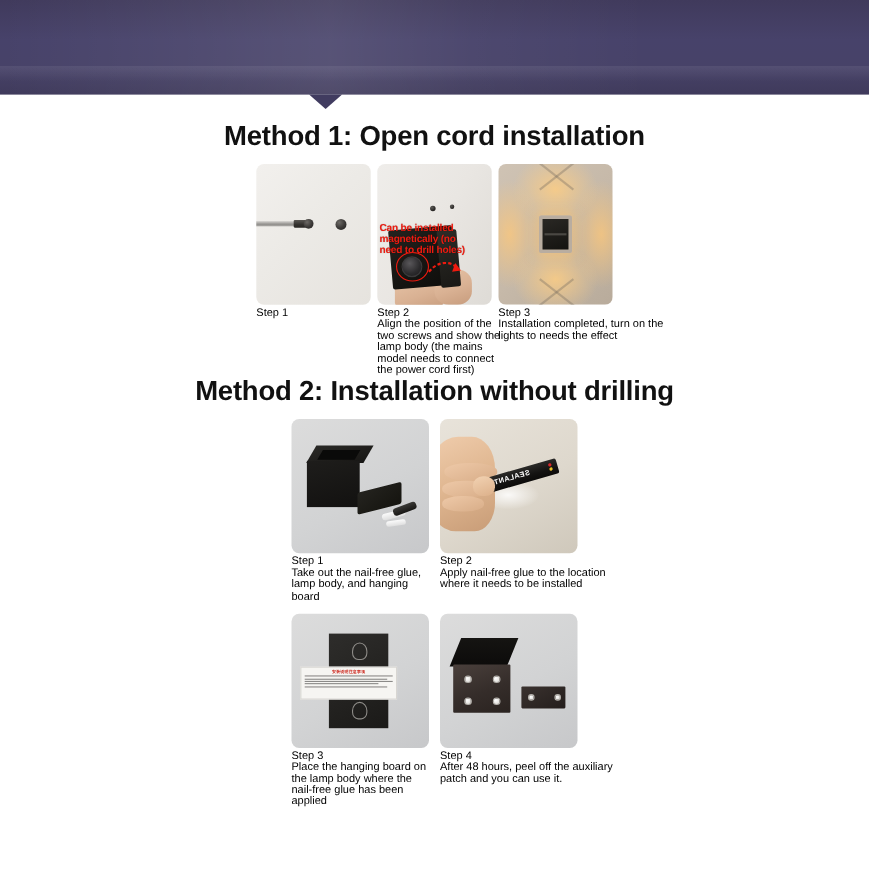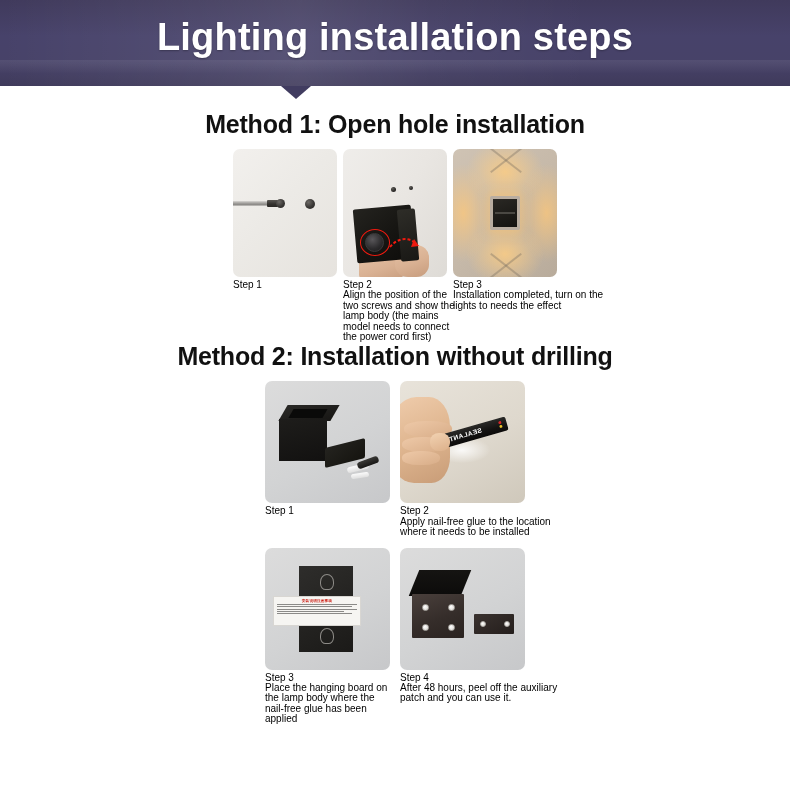--- a/index.html
+++ b/index.html
@@ -341,25 +341,24 @@
     position: absolute;
     background: linear-gradient(150deg, #3a322f 0%, #241e1c 100%);
     border-radius: 1px;
   }
 </style>
 </head>
 <body>
 
 <div class="banner">
   <div class="banner-sheen"></div>
-  <div class="banner-title">Lighting installation steps</div>
 </div>
 <div class="banner-notch"></div>
 
-<div class="method-heading" id="method1-heading">Method 1: Open hole installation</div>
+<div class="method-heading" id="method1-heading">Method 1: Open cord installation</div>
 
 <div class="steps m1-steps">
 
   <div class="step">
     <div class="photo wall-plain">
       <div class="driver-shaft" style="left:-2px; top:52px; width:40px; height:5px;"></div>
       <div class="driver-tip" style="left:34px; top:51px; width:11px; height:7px;"></div>
       <div class="screw-dark" style="left:43px; top:50px; width:9px; height:9px;"></div>
       <div class="screw-dark" style="left:72px; top:50px; width:10px; height:10px;"></div>
     </div>
@@ -380,20 +379,25 @@
       <div class="lamp-black" style="left:12px; top:58px; width:58px; height:54px; transform:rotate(-5deg);"></div>
       <div class="lamp-face" style="left:56px; top:60px; width:18px; height:52px; transform:rotate(-5deg);"></div>
       <div class="magnet-ring" style="left:22px; top:84px; width:17px; height:17px;"></div>
       <div class="red-ellipse" style="left:17px; top:80px; width:28px; height:25px;"></div>
 
       <svg style="position:absolute; left:45px; top:86px;" width="34" height="22" viewBox="0 0 34 22">
         <path d="M2 12 C10 2, 22 2, 28 9" stroke="#ef1a0f" stroke-width="2" fill="none" stroke-dasharray="3,2"></path>
         <path d="M26 4 L31 11 L23 12 Z" fill="#ef1a0f"></path>
       </svg>
 
+      <div class="red-anno" style="left:2px; top:54px; width:104px;">
+        <span>Can be installed</span><br>
+        <span>magnetically (no</span><br>
+        <span>need to drill holes)</span>
+      </div>
     </div>
     <div class="caption">
       <span class="step-label">Step 2</span>
       <span class="step-text" style="width:120px;">Align the position of the two screws and show the lamp body (the mains model needs to connect the power cord first)</span>
     </div>
   </div>
 
   <div class="step">
     <div class="photo lit-wall">
       <div class="lit-ray" style="left:-14px; top:-6px; width:92px; height:2px; transform:rotate(38deg);"></div>
@@ -419,20 +423,21 @@
       <div class="cube-top" style="left:18px; top:24px; width:52px; height:16px; transform:skewX(-30deg);"></div>
       <div class="cube-inner" style="left:26px; top:28px; width:34px; height:9px; transform:skewX(-30deg);"></div>
       <div class="cube-body" style="left:14px; top:38px; width:48px; height:42px;"></div>
       <div class="plate-dark" style="left:60px; top:62px; width:40px; height:20px; transform:skewY(-14deg);"></div>
       <div class="glue-tube glue-white" style="left:82px; top:84px; width:22px; height:6px; transform:rotate(-14deg);"></div>
       <div class="glue-tube glue-black" style="left:92px; top:78px; width:22px; height:7px; transform:rotate(-20deg);"></div>
       <div class="glue-tube glue-white" style="left:86px; top:92px; width:18px; height:5px; transform:rotate(-8deg);"></div>
     </div>
     <div class="caption">
       <span class="step-label">Step 1</span>
+      <span class="step-text" style="width:128px;">Take out the nail-free glue, lamp body, and hanging board</span>
     </div>
   </div>
 
   <div class="step">
     <div class="photo wall-beige">
       <div class="glue-smear" style="left:34px; top:56px; width:56px; height:26px;"></div>
       <div class="hand-big" style="left:-12px; top:16px; width:62px; height:86px;"></div>
       <div class="finger" style="left:4px; top:40px; width:48px; height:16px;"></div>
       <div class="finger" style="left:2px; top:56px; width:44px; height:15px;"></div>
       <div class="finger" style="left:2px; top:70px; width:38px; height:14px;"></div>

